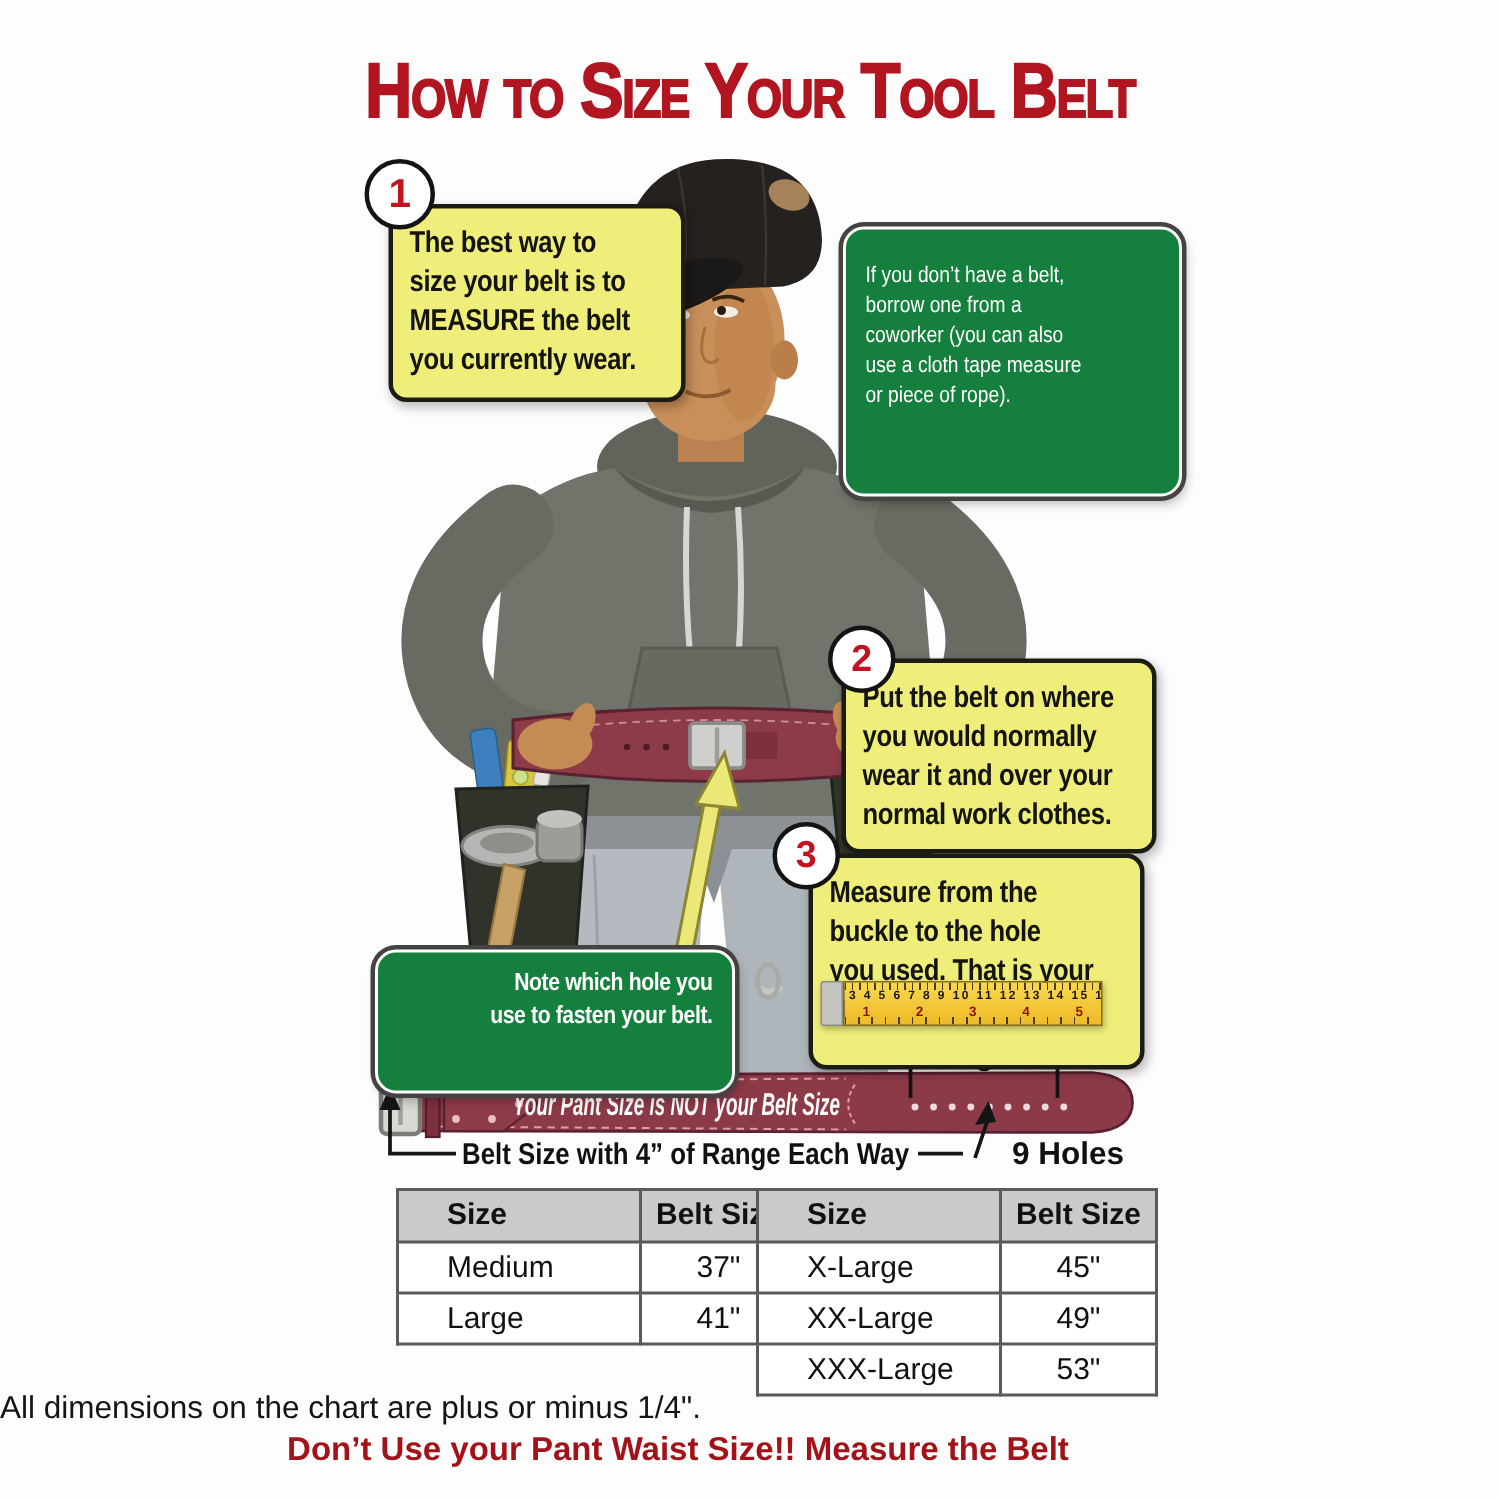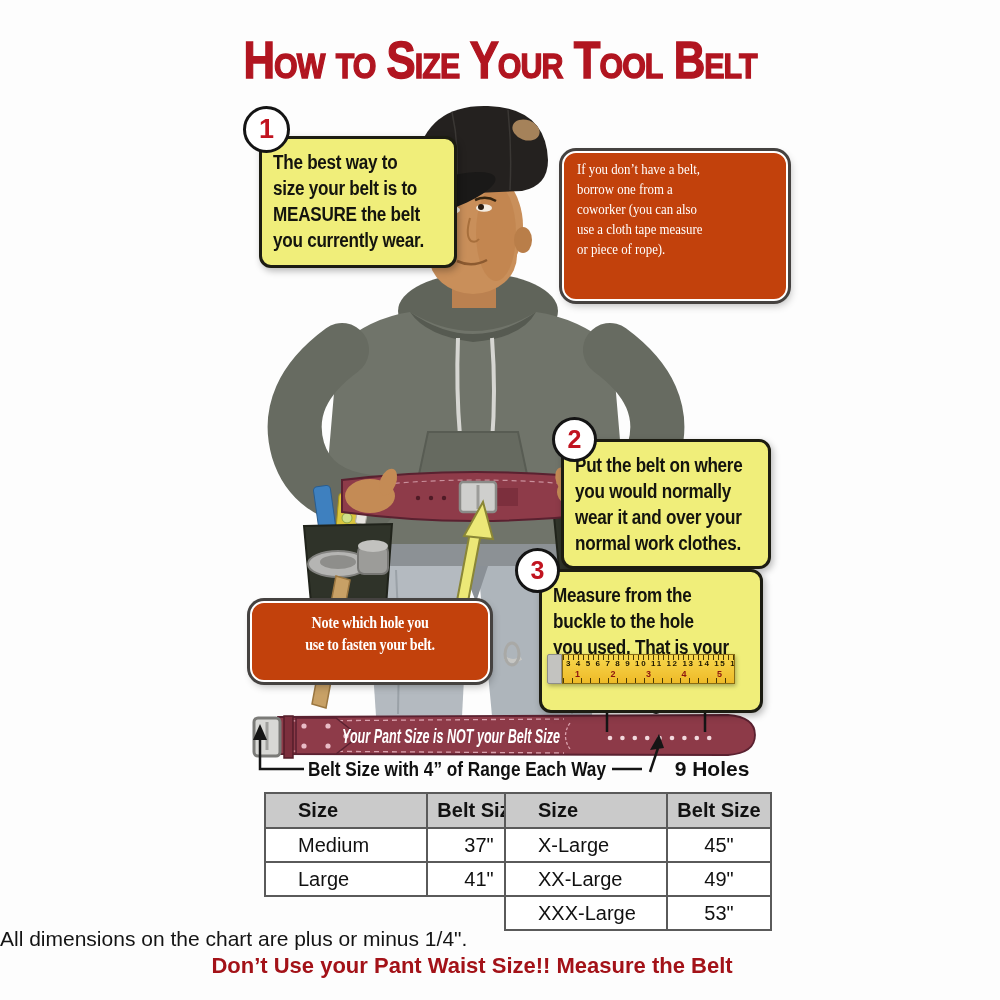--- a/index.html
+++ b/index.html
@@ -8,26 +8,26 @@
   .title{position:absolute;left:0;top:30px;width:1000px;text-align:center;
          color:#b11520;font-size:46px;font-weight:bold;font-variant:small-caps;
          letter-spacing:-1px;-webkit-text-stroke:1.2px #b11520;
          transform:scale(0.95,1.12);transform-origin:50% 0;}
   .circle-badge{position:absolute;background:#fff;border:3px solid #141414;border-radius:50%;
          display:flex;align-items:center;justify-content:center;font-weight:bold;
          color:#c11420;z-index:7;}
   .callout{position:absolute;background:#f0ee7a;border:3px solid #1c1c12;border-radius:12px;
          z-index:5;padding:10px 11px;font-weight:bold;color:#14140e;font-size:20px;
          line-height:1.3;box-shadow:2px 3px 7px rgba(0,0,0,.28);}
-  .dark-bubble{position:absolute;background:#c2410c;border:2px solid #fff;border-radius:14px;
+  .dark-bubble{position:absolute;background:#15803d;border:2px solid #fff;border-radius:14px;
          box-shadow:0 0 0 3px #454240,2px 4px 8px rgba(0,0,0,.3);color:#fff;z-index:6;
-         font-size:15px;line-height:1.34;padding:6px 13px;font-family:Liberation Serif, serif;}
+         font-size:15px;line-height:1.34;padding:21px 13px;}
   .condense{display:block;width:117%;transform:scaleX(0.855);transform-origin:0 0;
          white-space:pre-line;letter-spacing:-0.3px;}
-  .note-bubble{font-weight:bold;font-size:16.5px;text-align:center;padding-top:9px;}
+  .note-bubble{font-weight:bold;font-size:16.5px;text-align:right;padding-top:9px;margin-top:32px;}
   .photo{position:absolute;left:230px;top:98px;z-index:1;}
   .beltgfx{position:absolute;left:238px;top:688px;z-index:3;}
   
   .tape{position:absolute;left:547px;top:654px;width:188px;height:30px;display:flex;z-index:6;
         filter:drop-shadow(1px 2px 2px rgba(0,0,0,.3));}
   .tape-hook{width:13px;background:#c3c3c0;border:1px solid #8d8d8a;border-radius:2px 0 0 2px;}
   .tape-strip{position:relative;flex:1;background:linear-gradient(#f8d84e,#eeba28);
         border:1px solid #8a6c12;overflow:hidden;}
   .tape-strip::before{content:"";position:absolute;top:0;left:0;right:0;height:5px;
         background:repeating-linear-gradient(90deg,#4a3a05 0 1px,transparent 1px 5px);}
@@ -41,21 +41,21 @@
   .size-table{position:absolute;top:792px;border-collapse:collapse;background:#fff;
         font-size:20px;color:#111;}
   .size-table,.size-table th,.size-table td{border:2px solid #5a5a5a;}
   .size-table th{background:#cacaca;font-weight:bold;height:31px;}
   .size-table td{height:30px;}
   .col-size{width:127px;text-align:left;padding-left:32px;}
   .col-belt{width:100px;text-align:center;}
   .footer-note{position:absolute;top:927px;left:0;width:1000px;text-align:left;
         font-size:21px;color:#141414;}
   .footer-warning{position:absolute;top:953px;left:0;width:904px;text-align:center;
-        font-size:22px;font-weight:bold;color:#a31218;padding-left:20px;}
+        font-size:22px;font-weight:bold;color:#a31218;}
 </style>
 </head>
 <body>
 
 <div id="canvas">
 
   <div class="title">How to Size Your Tool Belt</div>
 
   <svg class="photo" width="540" height="662" viewBox="0 0 540 662">
 

